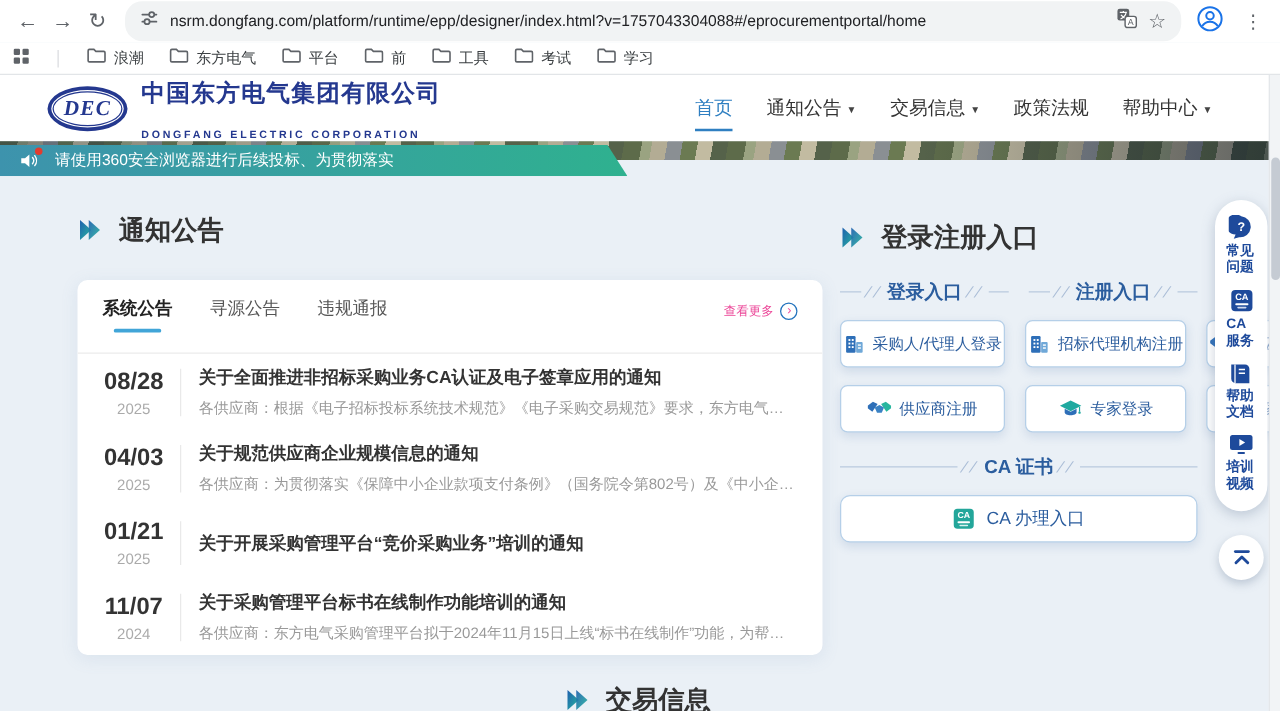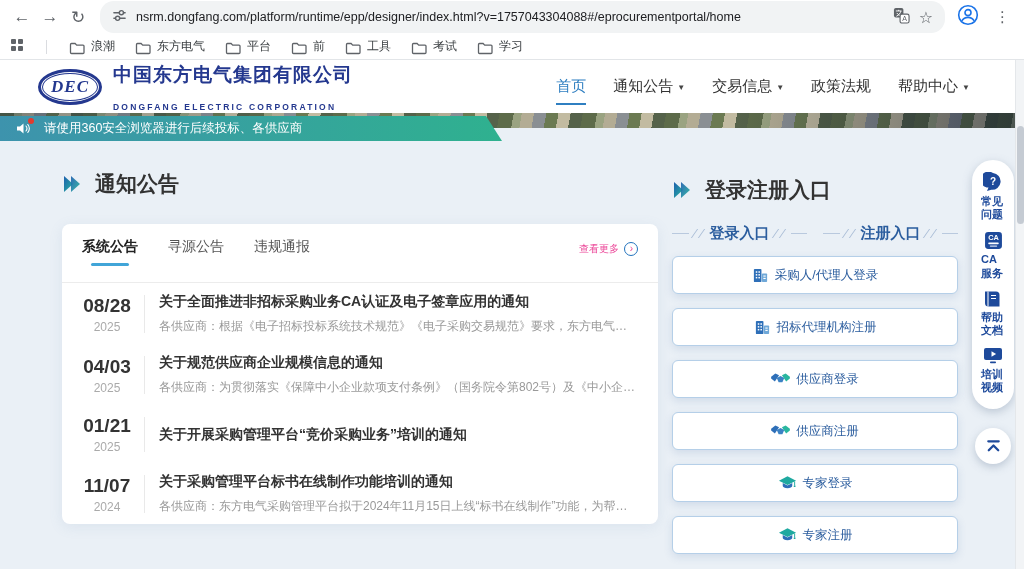--- a/index.html
+++ b/index.html
@@ -14,21 +14,21 @@
   .omnibox { flex:1; max-width:856px; height:32px; background:#f1f3f4; border-radius:14px;
              display:flex; align-items:center; padding:0 12px; margin:0 8px; gap:9px; }
   .url-text { flex:1; font-size:12.5px; color:#202124; white-space:nowrap; overflow:hidden; }
   .chrome-right { display:flex; align-items:center; gap:10px; margin-left:4px; }
   .star { color:#5f6368; font-size:16px; cursor:pointer; }
   .dots { color:#5f6368; font-size:15px; letter-spacing:0; cursor:pointer; padding:0 6px; }
 
   .bookmarks-bar { height:26px; background:#fff; border-bottom:1px solid #e2e5e8; display:flex;
                    align-items:center; padding:0 10px; gap:20px; font-size:12px; color:#3c4043; }
   .bm-sep { width:1px; height:14px; background:#dadce0; margin:0 2px; }
-  .bm-item { display:flex; align-items:flex-end; gap:6px; cursor:pointer;font-family:Liberation Mono, monospace; }
+  .bm-item { display:flex; align-items:flex-start; gap:6px; cursor:pointer;font-family:Liberation Mono, monospace; }
 
   
   .page { position:relative; height:509px; }
 
   .site-header { height:53px; background:#fff; display:flex; align-items:center; padding:0 36px 0 38px; }
   .logo { display:flex; align-items:center; gap:11px; }
   .logo-oval { width:64px; height:36px; border:3px solid #24388f; border-radius:50%;
                position:relative; display:flex; align-items:center; justify-content:center; flex:none; }
   .logo-oval::after { content:""; position:absolute; inset:1px; border:1px solid #24388f; border-radius:50%; }
   .logo-dec { font-family:"Liberation Serif","DejaVu Serif",serif; font-style:italic; font-weight:bold;
@@ -90,21 +90,21 @@
   .n-sum { font-size:12px; color:#999; margin-top:7px; white-space:nowrap; overflow:hidden; text-overflow:ellipsis; }
 
   .group-headers { display:flex; gap:16px; margin-top:20px; }
   .gh { flex:1; display:flex; align-items:center; justify-content:center; gap:5px;
         color:#2b5d9e; font-weight:bold; font-size:15px; white-space:nowrap; }
   .gh-line { height:1px; background:#b9c9de; flex:1; max-width:30px; }
   .gh-line.long { max-width:none; }
   .sls { display:flex; gap:3px; }
   .sl { width:4px; height:9px; border-left:1.5px solid #a9bcd6; transform:skewX(-35deg); }
 
-  .btn-grid { display:grid; grid-template-columns:1fr; gap:14px 16px; margin-top:13px; }
+  .btn-grid { display:grid; grid-template-columns:1fr 1fr 1fr; gap:14px 16px; margin-top:13px; }
   .portal-btn { height:38px; background:#fff; border:1px solid #b5cfe8; border-radius:6px;
        box-shadow:0 3px 8px rgba(60,100,160,.15); display:flex; align-items:center; justify-content:center;
        gap:6px; color:#2b5d9e; font-size:12.5px; cursor:pointer; white-space:nowrap; padding:0 2px; }
   .ca-header { margin-top:18px; }
   .ca-btn { margin-top:13px; height:38px; width:100%; border-radius:8px; font-size:14px; gap:9px; }
 
   .footer-head { display:flex; justify-content:center; margin-top:22px; }
 
   
   .float-panel { position:absolute; right:10px; top:100px; width:42px; background:#fff; border-radius:21px;
@@ -243,21 +243,21 @@
     <div class="hero-strip"></div>
 
     <div class="alert-banner">
       <span class="speaker-wrap">
         <svg width="14" height="13" viewBox="0 0 14 12">
             <path d="M1 4v4h3l3.5 3V1L4 4H1z" fill="#fff"></path>
             <path d="M10 3.5a4 4 0 0 1 0 5M11.8 2a6.5 6.5 0 0 1 0 8" stroke="#fff" stroke-width="1.1" fill="none" stroke-linecap="round"></path>
           </svg>
         <span class="red-dot"></span>
       </span>
-      <span>请使用360安全浏览器进行后续投标、各供应商</span>
+      <span>请使用360安全浏览器进行后续投标、为贯彻落实</span>
     </div>
 
     <div class="content">
       <div class="columns">
 
         <section class="col-left">
           <div class="section-head head-left">
             <svg width="20" height="18" viewBox="0 0 20 18">
                 <defs>
                   <linearGradient id="ga" x1="0" y1="0" x2="1" y2="1">

